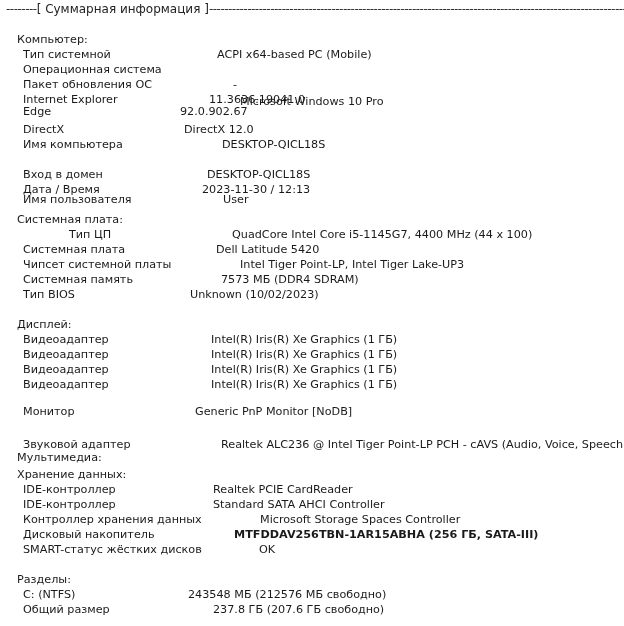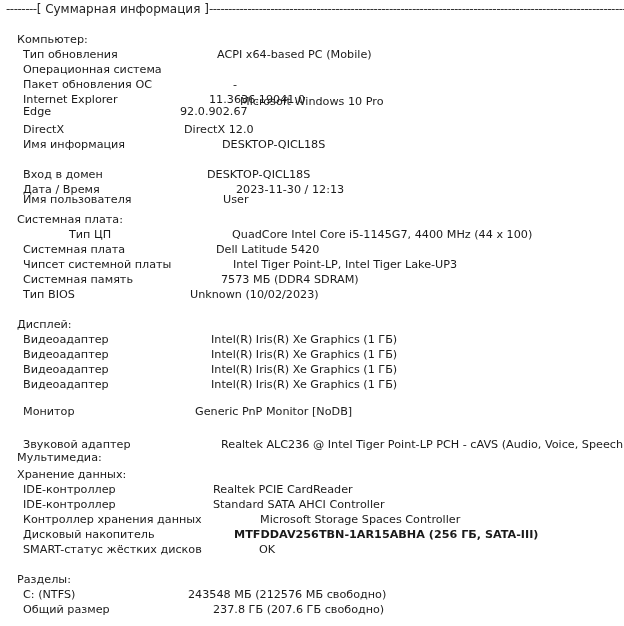--- a/index.html
+++ b/index.html
@@ -20,21 +20,21 @@
 </head>
 <body>
 
 <div class="header">
   <span class="hdr-dash">--------</span><span>[ Суммарная информация ]</span><span class="hdr-dash">----------------------------------------------------------------------------------------------------------------</span>
 </div>
 
 <div id="content">
     <div class="section" style="top: 33px;">Компьютер:</div>
     <div class="row" style="top: 48px;">
-      <span class="label">Тип обновления</span>
+      <span class="label">Тип системной</span>
       <span class="value" style="left: 217px;">ACPI x64-based PC  (Mobile)</span>
     </div>
     <div class="row" style="top: 63px;">
       <span class="label">Операционная система</span>
       <span class="value" style="left: 240px; margin-top: 32px;">Microsoft Windows 10 Pro</span>
     </div>
     <div class="row" style="top: 78px;">
       <span class="label">Пакет обновления ОС</span>
       <span class="value" style="left: 233px;">-</span>
     </div>
@@ -44,47 +44,47 @@
     </div>
     <div class="row" style="top: 105px;">
       <span class="label">Edge</span>
       <span class="value" style="left: 180px;">92.0.902.67</span>
     </div>
     <div class="row" style="top: 123px;">
       <span class="label">DirectX</span>
       <span class="value" style="left: 184px;">DirectX 12.0</span>
     </div>
     <div class="row" style="top: 138px;">
-      <span class="label">Имя информация</span>
+      <span class="label">Имя компьютера</span>
       <span class="value" style="left: 222px;">DESKTOP-QICL18S</span>
     </div>
     <div class="row" style="top: 153px; margin-top: 40px;">
       <span class="label">Имя пользователя</span>
       <span class="value" style="left: 223px;">User</span>
     </div>
     <div class="row" style="top: 168px;">
       <span class="label">Вход в домен</span>
       <span class="value" style="left: 207px;">DESKTOP-QICL18S</span>
     </div>
     <div class="row" style="top: 183px;">
       <span class="label">Дата / Время</span>
-      <span class="value" style="left: 202px; margin-left: 34px;">2023-11-30 / 12:13</span>
+      <span class="value" style="left: 202px;">2023-11-30 / 12:13</span>
     </div>
     <div class="section" style="top: 213px;">Системная плата:</div>
     <div class="row" style="top: 228px; margin-left: 46px;">
       <span class="label">Тип ЦП</span>
       <span class="value" style="left: 186px;">QuadCore Intel Core i5-1145G7, 4400 MHz (44 x 100)</span>
     </div>
     <div class="row" style="top: 243px;">
       <span class="label">Системная плата</span>
       <span class="value" style="left: 216px;">Dell Latitude 5420</span>
     </div>
     <div class="row" style="top: 258px;">
       <span class="label">Чипсет системной платы</span>
-      <span class="value" style="left: 233px; text-align: right;">Intel Tiger Point-LP, Intel Tiger Lake-UP3</span>
+      <span class="value" style="left: 240px; text-align: right;">Intel Tiger Point-LP, Intel Tiger Lake-UP3</span>
     </div>
     <div class="row" style="top: 273px;">
       <span class="label">Системная память</span>
       <span class="value" style="left: 221px;">7573 МБ  (DDR4 SDRAM)</span>
     </div>
     <div class="row" style="top: 288px;">
       <span class="label">Тип BIOS</span>
       <span class="value" style="left: 190px;">Unknown (10/02/2023)</span>
     </div>
     <div class="section" style="top: 318px;">Дисплей:</div>

